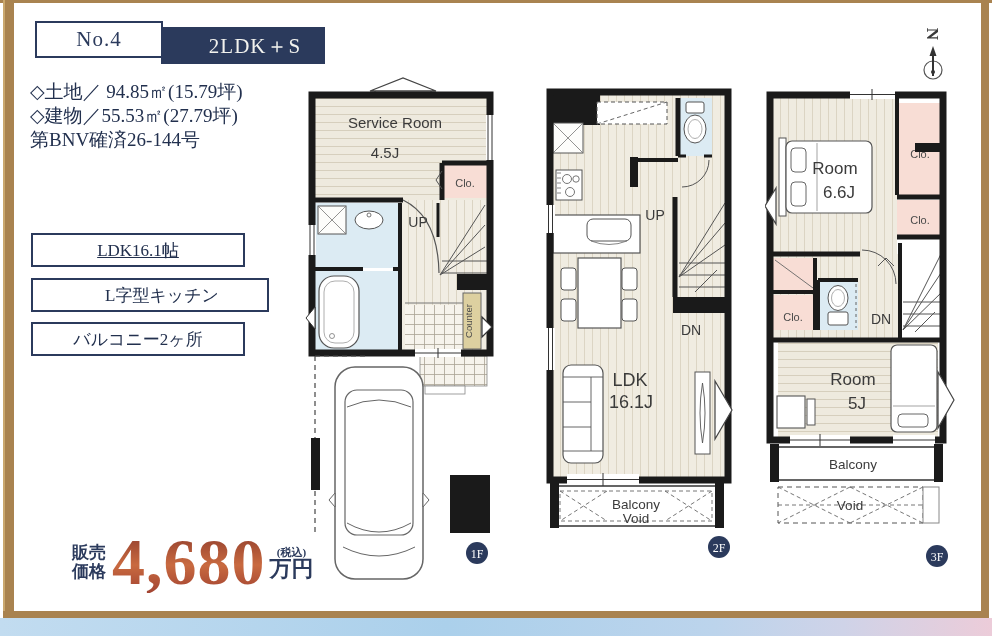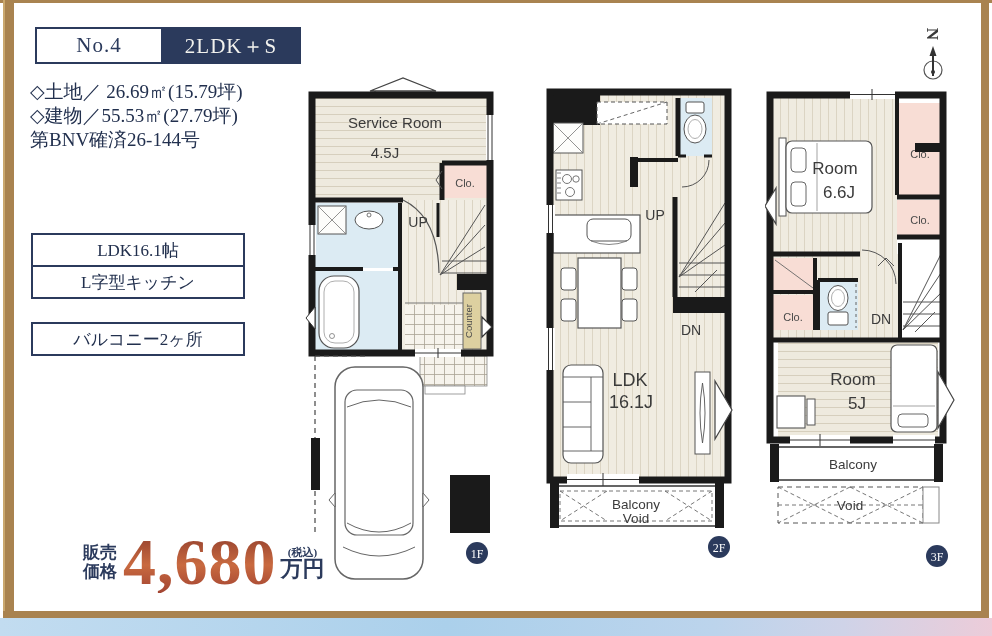--- a/index.html
+++ b/index.html
@@ -6,31 +6,31 @@
   body{font-family:"Liberation Serif","DejaVu Serif",serif;}
   .page{position:relative;width:992px;height:636px;background:#ffffff;overflow:hidden;}
   
   .frame-left{position:absolute;left:3px;top:0;width:9px;height:618px;background:#a98350;border-left:2px solid #caa86f;}
   .frame-right{position:absolute;left:981px;top:0;width:8px;height:618px;background:#a98350;}
   .frame-top{position:absolute;left:0;top:0;width:992px;height:3px;background:#a98350;}
   .frame-bottom{position:absolute;left:3px;top:611px;width:986px;height:7px;background:#a98350;}
   .bottom-strip{position:absolute;left:0;top:618px;width:992px;height:18px;
     background:linear-gradient(90deg,#c2dcf0 0%,#abd0eb 45%,#bcd4ec 72%,#cfd3e8 85%,#ecccd9 100%);}
   
-  .no-box{position:absolute;left:35px;top:27px;width:124px;height:33px;border:2px solid #2b3a5c;
+  .no-box{position:absolute;left:35px;top:21px;width:124px;height:33px;border:2px solid #2b3a5c;
     background:#fff;color:#2b3a5c;font-size:21px;display:flex;align-items:center;justify-content:center;letter-spacing:1px;}
   .type-box{position:absolute;left:161px;top:27px;width:140px;height:37px;background:#2b3a5c;color:#f2f2ee;
-    font-size:21px;display:flex;align-items:center;justify-content:center;letter-spacing:1px;}
+    font-size:21px;display:flex;align-items:center;justify-content:center;letter-spacing:1px;padding-left:24px;}
   
   .details{position:absolute;left:30px;top:80px;width:280px;color:#22304e;font-size:19px;line-height:24px;font-weight:500;}
   
   .feature{position:absolute;left:31px;width:210px;height:30px;border:2px solid #2b3a5c;background:#fff;
     color:#22304e;font-size:17px;display:flex;align-items:center;justify-content:center;font-weight:500;}
   
-  .price{position:absolute;left:72px;top:531px;display:flex;align-items:center;margin-left:11px;}
+  .price{position:absolute;left:72px;top:531px;display:flex;align-items:center;}
   .price-prefix{color:#2b3a5c;font-size:17px;line-height:19px;font-weight:600;text-align:center;}
   .price-amount{font-size:66px;line-height:62px;font-weight:600;margin:0 4px 0 6px;letter-spacing:1px;
     color:#ab4b35;background:linear-gradient(180deg,#8e3c2c 0%,#c96a40 55%,#a24432 100%);
     -webkit-background-clip:text;background-clip:text;-webkit-text-fill-color:transparent;}
   .price-suffix{color:#2b3a5c;text-align:left;}
   .price-tax{font-size:11px;line-height:13px;font-weight:600;text-align:center;}
   .price-unit{font-size:22px;line-height:20px;font-weight:600;}
   
   .rlabel{font-family:"Liberation Sans","DejaVu Sans",sans-serif;fill:#3b3b3b;}
   .rsmall{font-family:"Liberation Sans","DejaVu Sans",sans-serif;fill:#4a4a4a;}
@@ -45,27 +45,27 @@
   <div class="frame-top"></div>
   <div class="frame-left"></div>
   <div class="frame-right"></div>
   <div class="frame-bottom"></div>
   <div class="bottom-strip"></div>
 
   <div class="no-box">No.4</div>
   <div class="type-box">2LDK＋S</div>
 
   <div class="details">
-    <div>◇土地／ 26.69㎡(15.79坪)</div>
+    <div>◇土地／ 94.85㎡(15.79坪)</div>
     <div>◇建物／55.53㎡(27.79坪)</div>
     <div>第BNV確済26-144号</div>
   </div>
 
-  <div class="feature" style="top:233px;">LDK16.1帖</div>
-  <div class="feature" style="top:265px;">L字型キッチン</div>
+  <div class="feature" style="top:233px;text-decoration:underline;">LDK16.1帖</div>
+  <div class="feature" style="top:278px;padding-left:24px;">L字型キッチン</div>
   <div class="feature" style="top:322px;">バルコニー2ヶ所</div>
 
   <div class="price">
     <div class="price-prefix">
       <div>販売</div>
       <div>価格</div>
     </div>
     <div class="price-amount">4,680</div>
     <div class="price-suffix">
       <div class="price-tax">(税込)</div>

